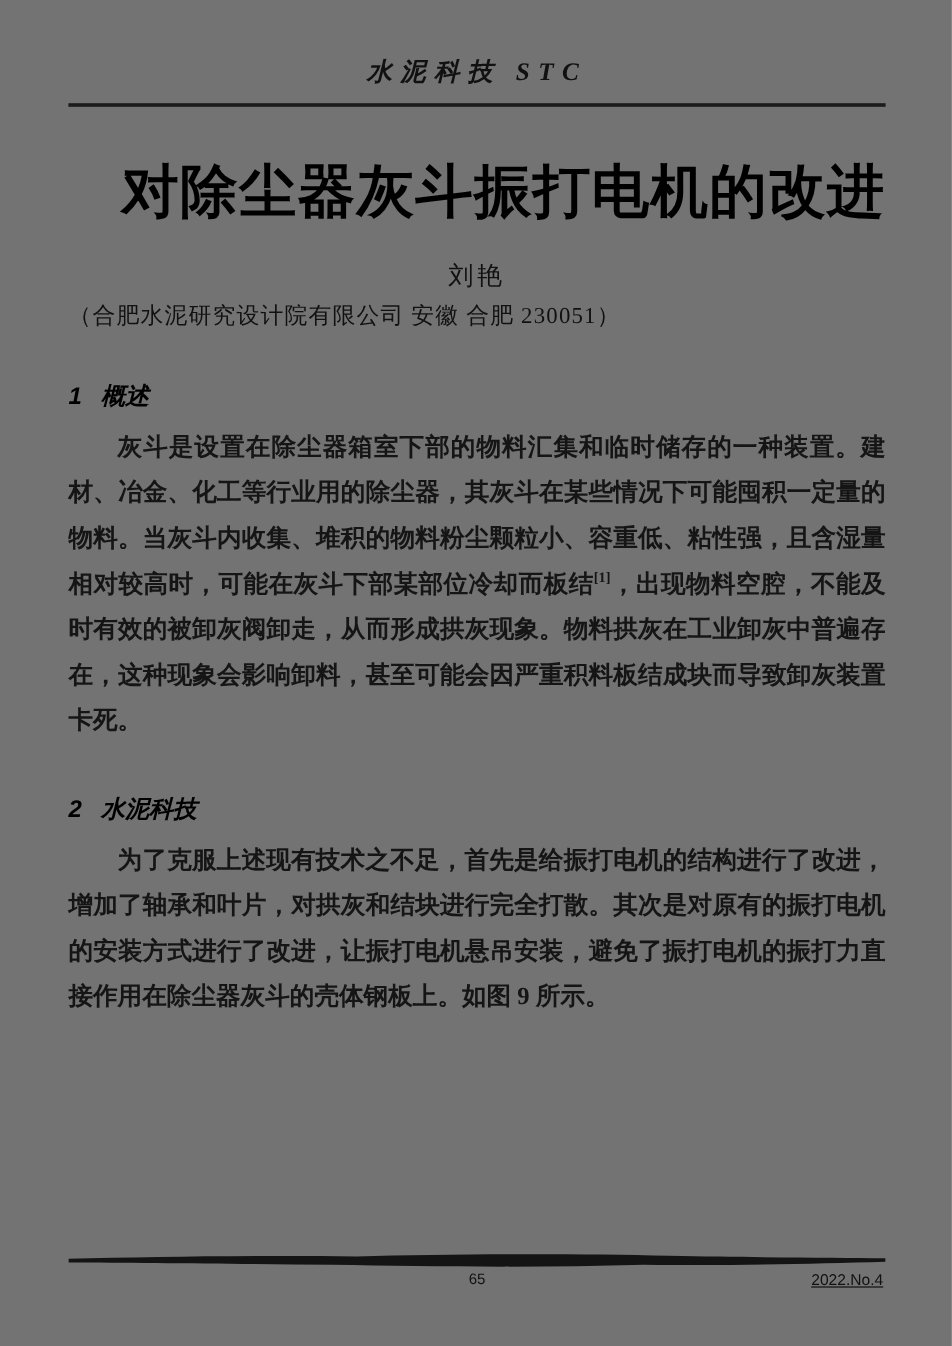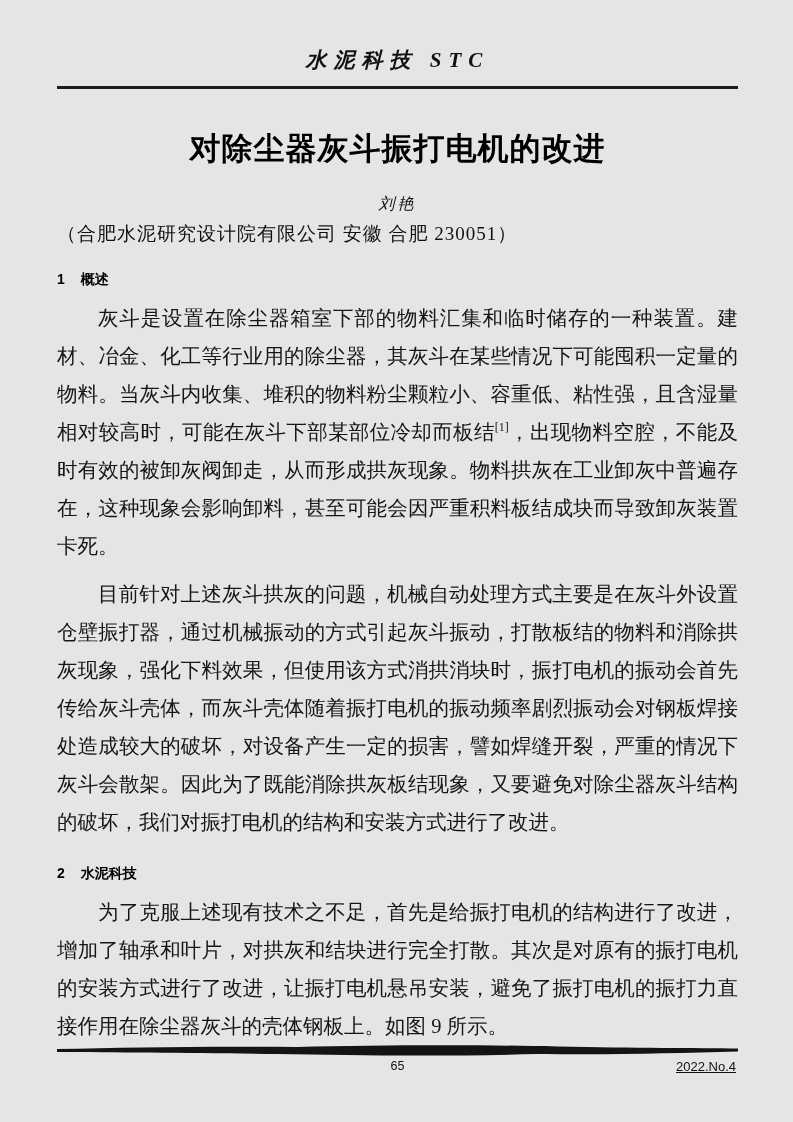--- a/index.html
+++ b/index.html
@@ -2,21 +2,21 @@
 <html lang="zh"><head>
 <meta charset="utf-8">
 <style>
   * { margin: 0; padding: 0; box-sizing: border-box; }
   html, body { background: #9a9a9a; }
   .page {
     position: relative;
     width: 793px;
     height: 1122px;
     margin: 0 auto;
-    background: #e5e5e5;
+    background: #737373;
     color: #1a1a1a;
     overflow: hidden;
     font-family: "Liberation Serif", "DejaVu Serif", serif;
   }
   .content {
     position: absolute;
     left: 57px;
     top: 0;
     width: 681px;
   }
@@ -31,58 +31,59 @@
     color: #111;
   }
   .header-rule {
     margin-top: 12px;
     height: 3px;
     background: #1c1c1c;
     border: none;
   }
   .article-title {
     margin-top: 39px;
-    text-align: center;
+    text-align: right;
     font-family: "Liberation Sans", "DejaVu Sans", sans-serif;
     font-weight: bold;
-    font-size: 31px;
+    font-size: 48px;
     letter-spacing: 1px;
     color: #000;
   }
   .article-author {
     margin-top: 24px;
     text-align: center;
-    font-size: 16px;
+    font-size: 21px;
     letter-spacing: 3px;
     color: #111;
-    font-style: italic;
   }
   .article-affiliation {
     margin-top: 6px;
     text-align: left;
     font-size: 19px;
     letter-spacing: 1px;
     color: #111;
   }
   .section-heading {
-    margin-top: 24px;
+    margin-top: 41px;
     font-family: "Liberation Sans", "DejaVu Sans", sans-serif;
     font-weight: bold;
-    font-size: 14px;
+    font-size: 20px;
     color: #000;
+    font-style: italic;
   }
   .section-heading .sec-num { margin-right: 16px; }
   .body-para {
     margin-top: 10px;
     font-size: 20.5px;
     line-height: 38px;
     text-align: justify;
     text-indent: 2em;
     color: #151515;
     word-break: break-all;
+    font-weight: bold;
   }
   .body-para sup {
     font-size: 12px;
     line-height: 0;
     vertical-align: super;
   }
   .footer {
     position: absolute;
     left: 57px;
     top: 1044px;
@@ -126,21 +127,20 @@
     <div class="article-author">刘艳</div>
 
     <div class="article-affiliation">（合肥水泥研究设计院有限公司 安徽 合肥 230051）</div>
 
     <h2 class="section-heading">
       <span class="sec-num">1</span><span>概述</span>
     </h2>
 
     <p class="body-para"><span>灰斗是设置在除尘器箱室下部的物料汇集和临时储存的一种装置。建材、冶金、化工等行业用的除尘器，其灰斗在某些情况下可能囤积一定量的物料。当灰斗内收集、堆积的物料粉尘颗粒小、容重低、粘性强，且含湿量相对较高时，可能在灰斗下部某部位冷却而板结</span><sup>[1]</sup><span>，出现物料空腔，不能及时有效的被卸灰阀卸走，从而形成拱灰现象。物料拱灰在工业卸灰中普遍存在，这种现象会影响卸料，甚至可能会因严重积料板结成块而导致卸灰装置卡死。</span></p>
 
-    <p class="body-para"><span>目前针对上述灰斗拱灰的问题，机械自动处理方式主要是在灰斗外设置仓壁振打器，通过机械振动的方式引起灰斗振动，打散板结的物料和消除拱灰现象，强化下料效果，但使用该方式消拱消块时，振打电机的振动会首先传给灰斗壳体，而灰斗壳体随着振打电机的振动频率剧烈振动会对钢板焊接处造成较大的破坏，对设备产生一定的损害，譬如焊缝开裂，严重的情况下灰斗会散架。因此为了既能消除拱灰板结现象，又要避免对除尘器灰斗结构的破坏，我们对振打电机的结构和安装方式进行了改进。</span></p>
 
     <h2 class="section-heading">
       <span class="sec-num">2</span><span>水泥科技</span>
     </h2>
 
     <p class="body-para"><span>为了克服上述现有技术之不足，首先是给振打电机的结构进行了改进，增加了轴承和叶片，对拱灰和结块进行完全打散。其次是对原有的振打电机的安装方式进行了改进，让振打电机悬吊安装，避免了振打电机的振打力直接作用在除尘器灰斗的壳体钢板上。如图 9 所示。</span></p>
 
   </div>
 
   <div class="footer">

